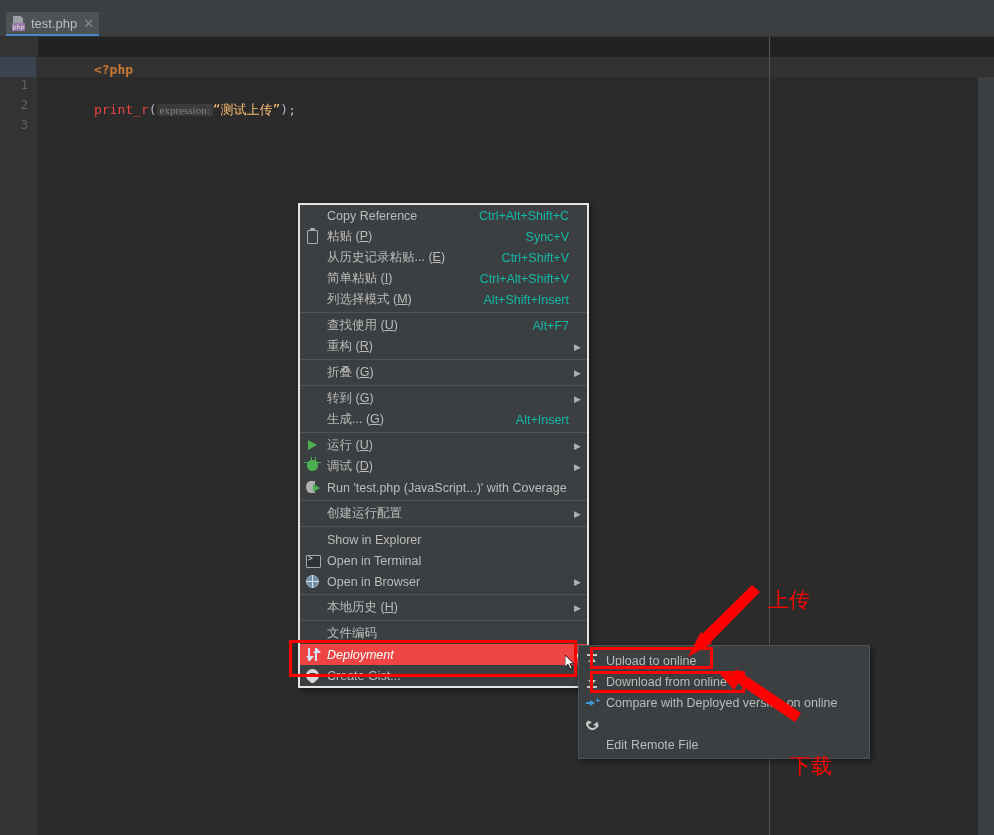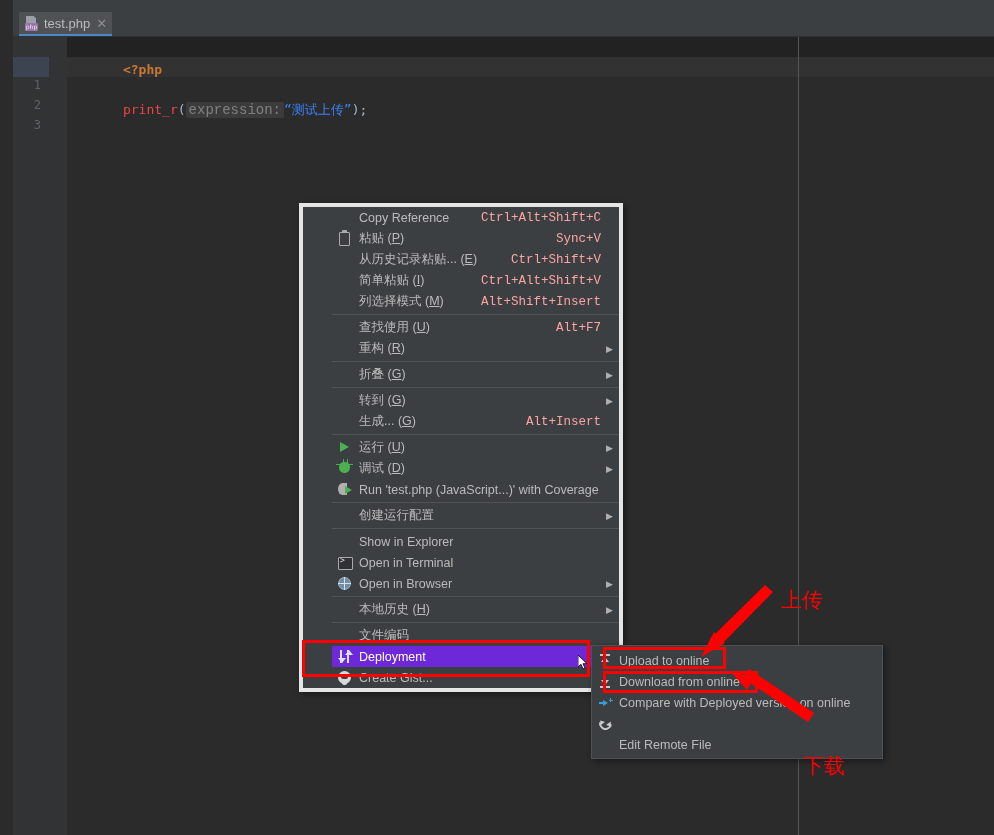--- a/index.html
+++ b/index.html
@@ -3,21 +3,21 @@
 <meta charset="utf-8">
 <style>
   html,body{margin:0;padding:0;}
   body{
     width:994px;height:835px;overflow:hidden;position:relative;
     background:#2b2b2b;
     font-family:"Liberation Sans","DejaVu Sans",sans-serif;
     -webkit-font-smoothing:antialiased;
   }
   
-  #ide{position:absolute;inset:0;background:#3c3f41;margin-left:13px;}
+  #ide{position:absolute;inset:0;background:#3c3f41;}
 
   #tabbar{position:absolute;left:0;top:0;width:994px;height:37px;background:#3c3f41;}
   #tabbar:after{content:"";position:absolute;left:0;bottom:0;width:994px;height:1px;background:#323232;}
   #tab{
     position:absolute;left:6px;top:12px;width:93px;height:25px;
     background:#4e5254;border-bottom:3px solid #4a88c7;
     display:flex;align-items:center;padding:0 6px;box-sizing:border-box;
   }
   .php-ico{width:14px;height:15px;position:relative;flex:0 0 auto;margin-right:5px;}
   .php-ico .pg{position:absolute;left:1px;top:0;width:10px;height:9px;background:#9aa0a6;
@@ -26,48 +26,48 @@
   .php-ico .pl span{display:block;color:#e8e8e8;font-size:6px;line-height:8px;text-align:center;font-family:"DejaVu Sans",sans-serif;}
   #tabtitle{color:#bbbbbb;font-size:13px;white-space:nowrap;}
   #tabclose{margin-left:6px;color:#8c8c8c;font-size:13px;line-height:1;}
 
   #gutter{position:absolute;left:0;top:37px;width:36px;height:798px;background:#313335;}
   #gutterStrip{position:absolute;left:36px;top:37px;width:18px;height:798px;background:#313335;}
   .lnum{position:absolute;right:8px;width:26px;text-align:right;color:#606366;
         font-size:12px;font-family:"DejaVu Sans Mono",monospace;}
   #curGutter{position:absolute;left:0;top:0;width:54px;height:20px;background:#3b4450;}
 
-  #editor{position:absolute;left:54px;top:37px;width:940px;height:798px;background:#2b2b2b;}
+  #editor{position:absolute;left:38px;top:37px;width:940px;height:798px;background:#2b2b2b;}
   #blockHl{position:absolute;left:0;top:0;width:1175px;height:40px;background:#222222;}
   #curLine{position:absolute;left:0;top:20px;width:1175px;height:20px;background:#323232;}
   #rmargin{position:absolute;left:731px;top:0;width:1px;height:798px;background:#555555;}
   .codeline{position:absolute;left:9px;height:20px;line-height:20px;font-size:13px;
             font-family:"DejaVu Sans Mono",monospace;white-space:pre;}
   .kw{color:#cc7832;font-weight:bold;}
   .fn{color:#ef4444;}
   .punc{color:#a9b7c6;}
-  .hint{color:#808080;background:#3b3b3b;border-radius:2px;padding:0 3px;font-size:14px;
-        font-family:Liberation Mono, monospace;}
-  .str{color:#3b82f6;}
+  .hint{color:#808080;background:#3b3b3b;border-radius:2px;padding:0 3px;font-size:11px;
+        font-family:Liberation Serif, serif;}
+  .str{color:#fdba74;}
 
   
   #ctxmenu{
-    position:absolute;left:286px;top:203px;width:287px;
-    background:#3c3f41;border:4px solid #e5e5e5;
+    position:absolute;left:298px;top:203px;width:287px;
+    background:#3c3f41;border:2px solid #e5e5e5;
     box-shadow:2px 2px 6px rgba(0,0,0,.45);
-    font-size:12.5px;color:#bbbbbb;padding-left:29px;
+    font-size:12.5px;color:#bbbbbb;
   }
   .mi{position:relative;height:21px;display:flex;align-items:center;padding:0 6px 0 0;box-sizing:border-box;}
   .mi .ic{width:27px;height:21px;flex:0 0 auto;position:relative;}
   .mi .lbl{flex:1 1 auto;white-space:nowrap;overflow:hidden;}
-  .mi .acc{flex:0 0 auto;color:#fca5a5;padding-left:16px;white-space:nowrap;font-family:Liberation Mono, monospace;}
+  .mi .acc{flex:0 0 auto;color:#14b8a6;padding-left:16px;white-space:nowrap;}
   .mi .arw{flex:0 0 auto;width:12px;text-align:right;color:#b0b0b0;font-size:9px;}
   .mi u{text-decoration:underline;}
   .sep{height:1px;background:#515355;margin:2px 0;}
-  .mi.sel{background:#6d28d9;color:#ffffff;}
+  .mi.sel{background:#ef4444;color:#ffffff;font-style:italic;}
   .mi.sel .arw{color:#ffffff;}
 
   
   .ic-clip{position:absolute;left:7px;top:4px;width:9px;height:12px;border:1.4px solid #a8aaac;border-radius:1px;}
   .ic-clip:before{content:"";position:absolute;left:1.5px;top:-3px;width:5px;height:3px;background:#a8aaac;border-radius:1px;}
   .ic-run{position:absolute;left:8px;top:5px;width:0;height:0;border-left:9px solid #4caf50;border-top:5.5px solid transparent;border-bottom:5.5px solid transparent;}
   .ic-bug{position:absolute;left:7px;top:4px;width:11px;height:11px;background:#4caf50;border-radius:45% 45% 50% 50%;}
   .ic-bug:before{content:"";position:absolute;left:-3px;top:2px;width:17px;height:1.4px;background:#4caf50;}
   .ic-bug:after{content:"";position:absolute;left:4px;top:-3px;width:3px;height:4px;border-left:1.4px solid #4caf50;border-right:1.4px solid #4caf50;}
   .ic-cov{position:absolute;left:6px;top:4px;width:9px;height:12px;background:#b0b0b0;border-radius:50% 0 0 50%;}

